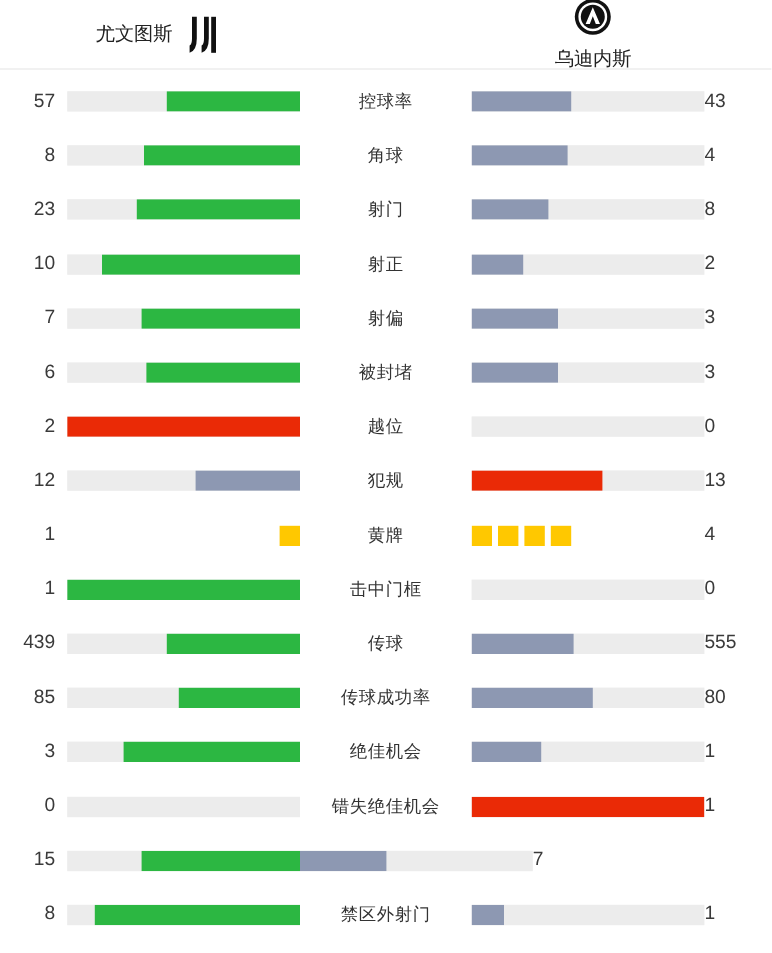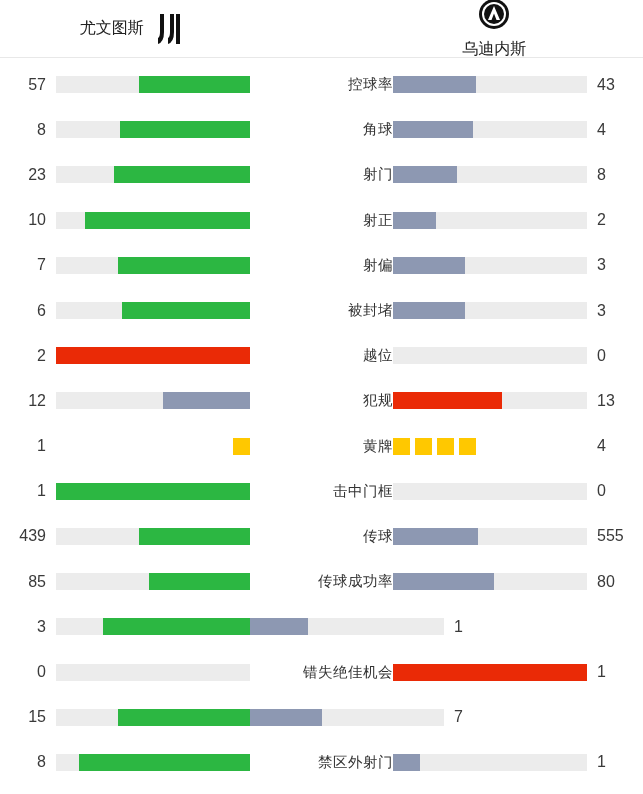--- a/index.html
+++ b/index.html
@@ -61,21 +61,20 @@
     color: #3a3a3a;
     flex: 0 0 56px;
   }
   .val.left {
     text-align: right;
     padding-right: 10px;
     box-sizing: border-box;
   }
   .val.right {
     text-align: left;
-    padding-left: 10px;
     box-sizing: border-box;
   }
   .bar {
     flex: 0 0 194px;
     width: 194px;
     height: 17px;
     background: #ececec;
     position: relative;
     overflow: hidden;
   }
@@ -85,21 +84,21 @@
     height: 100%;
   }
   .bar.left .fill {
     right: 0;
   }
   .bar.right .fill {
     left: 0;
   }
   .label {
     flex: 1 1 auto;
-    text-align: right;
+    text-align: center;
     font-size: 14.5px;
     color: #333333;
     letter-spacing: .5px;
   }
   
   .cards {
     display: flex;
     align-items: center;
     height: 17px;
     gap: 5px;
@@ -280,20 +279,21 @@
         <div class="bar right">
           <div class="fill" style="width: 52%; background: rgb(141, 152, 178);"></div>
         </div>
         <div class="val right">80</div>
       </div>
       <div class="row">
         <div class="val left">3</div>
         <div class="bar left">
           <div class="fill" style="width: 76%; background: rgb(44, 183, 66);"></div>
         </div>
+        <div class="label">绝佳机会</div>
         <div class="bar right">
           <div class="fill" style="width: 30%; background: rgb(141, 152, 178);"></div>
         </div>
         <div class="val right">1</div>
       </div>
       <div class="row">
         <div class="val left">0</div>
         <div class="bar left"></div>
         <div class="label">错失绝佳机会</div>
         <div class="bar right">

